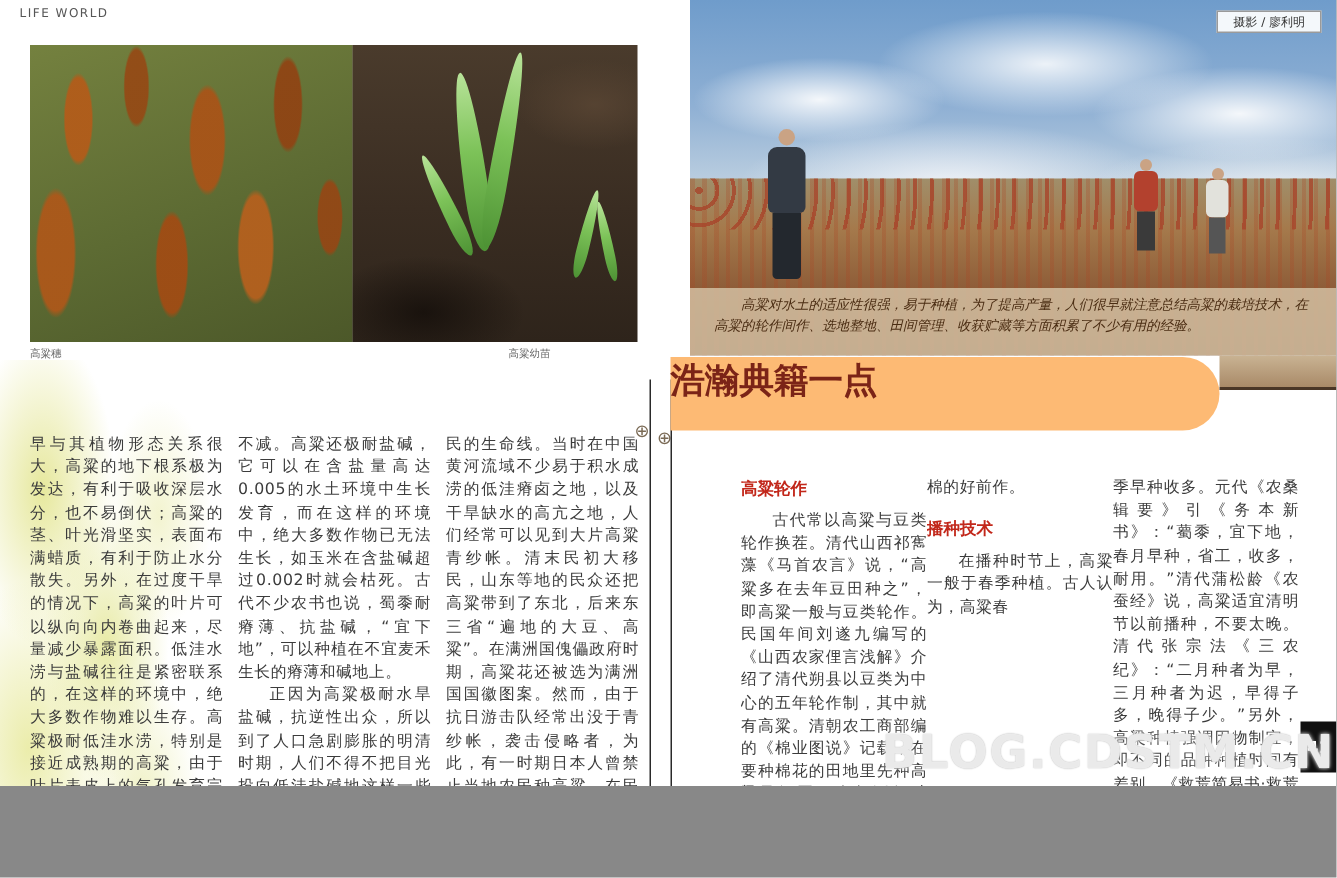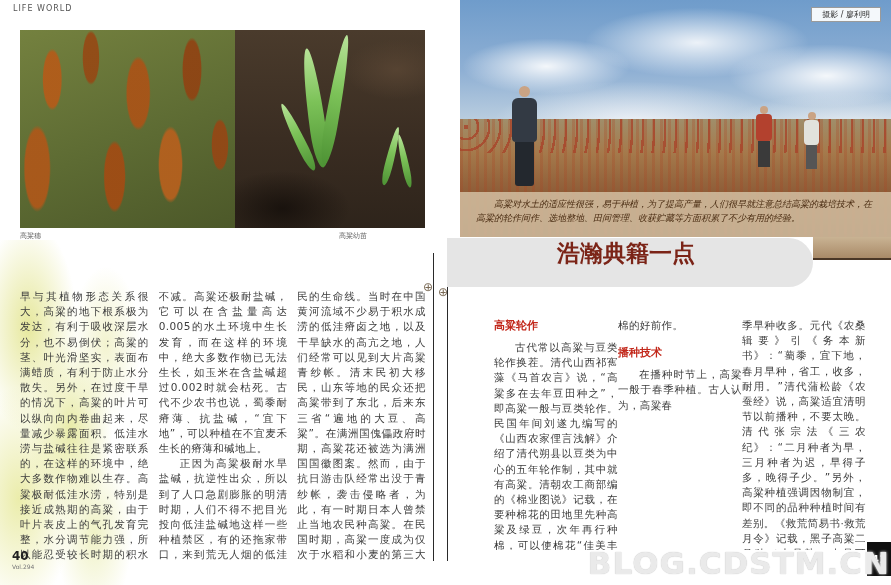--- a/index.html
+++ b/index.html
@@ -1,16 +1,16 @@
 <!DOCTYPE html>
 <html><head>
 <meta charset="utf-8">
 <style>
   html,body{margin:0;padding:0;background:#888;}
-  .spread{position:relative;width:891px;height:585px;background:#fff;overflow:hidden;
+  .spread{position:relative;width:891px;height:524px;background:#fff;overflow:hidden;
           font-family:"DejaVu Sans","Liberation Sans",sans-serif;color:#3c3c3c;}
 
   
   .mag-label{position:absolute;left:13px;top:4px;font-size:8px;letter-spacing:1px;color:#555;}
   .photo-strip{position:absolute;left:20px;top:30px;width:405px;height:198px;display:flex;}
   .photo{height:100%;position:relative;overflow:hidden;}
   .photo-ears{width:215px;
     background-color:#5d6b33;
     background-image:
       radial-gradient(ellipse 16px 50px at 15% 25%, rgba(178,92,26,.95) 55%, transparent 62%),
@@ -89,22 +89,22 @@
   .pC .p-head{width:8px;height:8px;margin-left:4px;}
   .pC .p-torso{width:15px;height:25px;background:#e2e2dc;border-radius:4px;}
   .pC .p-legs{width:11px;height:24px;background:#555;margin-left:2px;}
   .credit{position:absolute;top:7px;right:10px;background:rgba(255,255,255,.92);border:1px solid #9a9a9a;
           font-size:8px;color:#333;padding:1px 10px;}
   .hero-caption{position:absolute;left:0;right:0;bottom:0;height:40px;background:rgba(213,195,166,.82);
           color:#4a2c12;font-size:9px;line-height:14px;font-style:italic;
           font-family:"DejaVu Serif","Liberation Serif",serif;padding:5px 16px 0 16px;text-indent:2em;}
 
   
-  .title-band{position:absolute;left:447px;top:238px;width:366px;height:49px;background:#e5e5e5;
-          border-radius:0 26px 26px 0;display:flex;align-items:baseline;justify-content:center;
+  .title-band{position:absolute;left:447px;top:238px;width:366px;height:49px;background:#fdba74;
+          border-radius:0 26px 26px 0;display:flex;align-items:baseline;justify-content:flex-start;
           padding-right:8px;box-sizing:border-box;}
   .title-prefix{font-size:23px;font-weight:bold;font-family:"DejaVu Serif","Liberation Serif",serif;}
   .title-main{font-size:43px;font-weight:bold;font-family:"DejaVu Serif","Liberation Serif",serif;margin-left:4px;}
   .photo-tail{position:absolute;left:813px;top:237px;width:78px;height:21px;
           background:linear-gradient(180deg,#c9b393,#a98a68);border-bottom:2px solid #4a3626;}
 
   
   .rp-text{position:absolute;left:494px;top:318px;width:392px;height:232px;display:flex;overflow:hidden;}
   .rcol{width:124px;overflow:hidden;}
   .sec-head{margin:0 0 7px 0;font-size:11px;font-weight:bold;}

